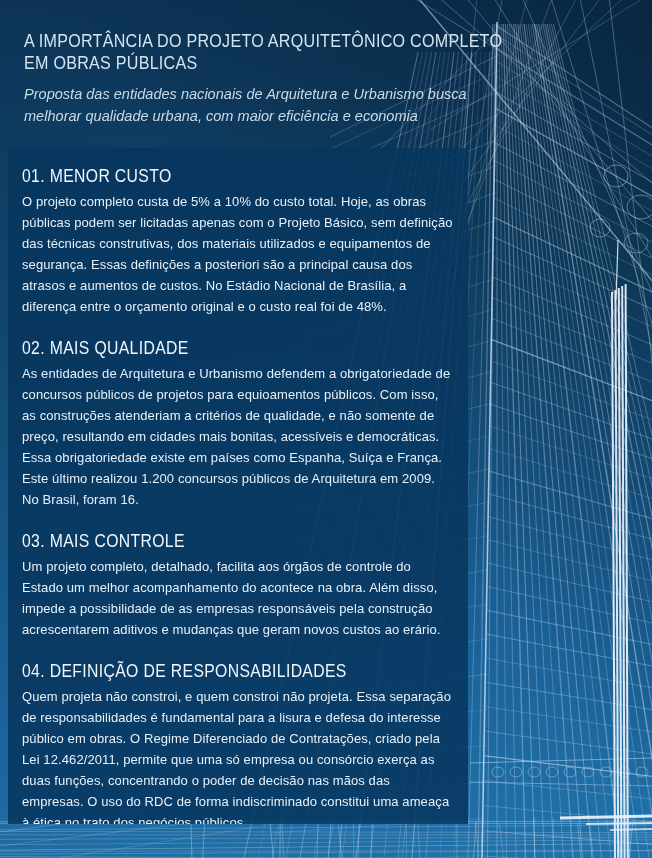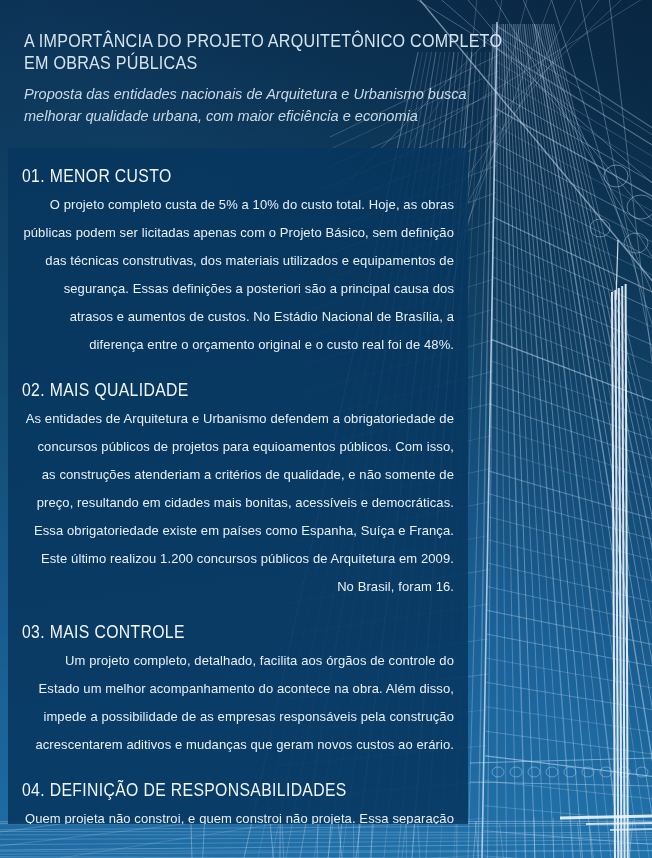--- a/index.html
+++ b/index.html
@@ -28,21 +28,21 @@
     overflow:hidden;
   }
   .section{margin-bottom:20px;}
   .section:last-child{margin-bottom:0;margin-top:16px;}
   .section-heading{
     font-size:17.5px;color:#f2f7fb;letter-spacing:.4px;line-height:22px;
     white-space:nowrap;transform:scaleX(.9);transform-origin:left center;
     margin-bottom:4px;
   }
   .section-body{
-    font-size:13px;line-height:28px;color:#e8f1f9;letter-spacing:.1px;text-align:right;
+    font-size:13px;line-height:21px;color:#e8f1f9;letter-spacing:.1px;
   }
 </style>
 </head>
 <body>
 
 <div class="vignette"></div>
 
 <svg id="wires" width="652" height="858" viewBox="0 0 652 858">
     <line x1="492.82" y1="24" x2="478" y2="858" stroke="#cde1f8" stroke-opacity="0.30009861225266876" stroke-width="1.4"></line>
     <line x1="494.91" y1="24" x2="487.5" y2="858" stroke="#cde1f8" stroke-opacity="0.45737613060389465" stroke-width="0.7"></line>

